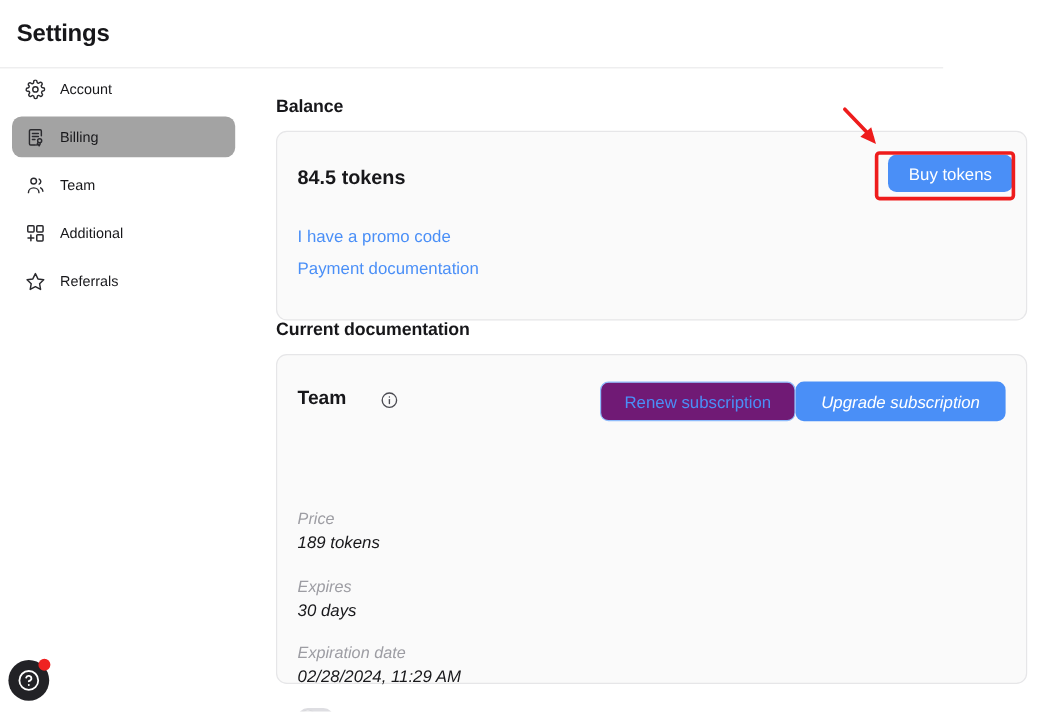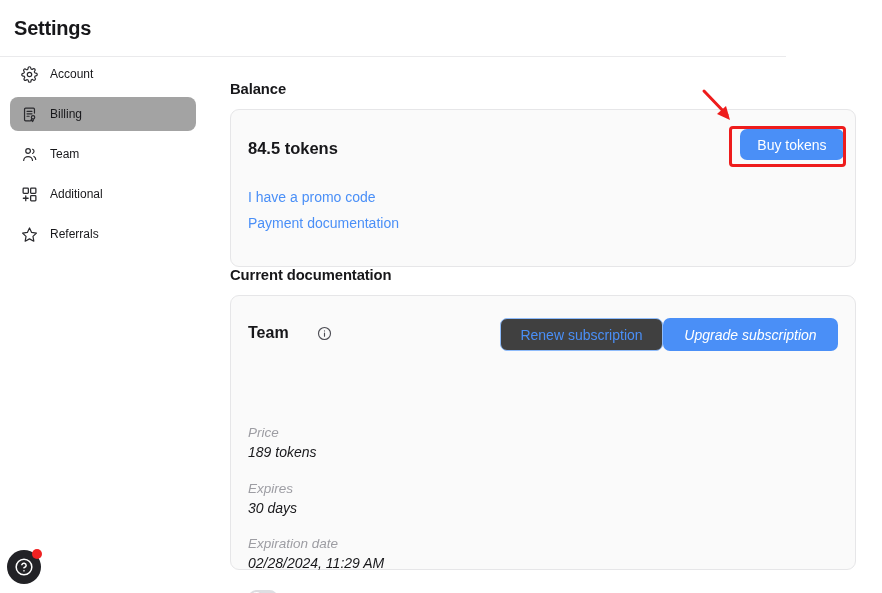--- a/index.html
+++ b/index.html
@@ -56,21 +56,21 @@
     color: #4a8ff7; font-size: 14px; text-decoration: none; cursor: pointer; display: block;
   }
   #promo-link { position: absolute; left: 17px; top: 79px; }
   #payment-doc-link { position: absolute; left: 17px; top: 105px; }
 
   .btn {
     border: none; border-radius: 7px; cursor: pointer; font-family: inherit;
     display: inline-flex; align-items: center; justify-content: center;
   }
   .btn-primary { background: #4a8ff7; color: #ffffff; }
-  .btn-outline { background: #404040; color: #4a8ff7; border: 1px solid #8fbcfb; }
+  .btn-outline { background: #701a75; color: #4a8ff7; border: 1px solid #8fbcfb; }
 
   #buy-tokens-btn {
     position: absolute; right: 11px; top: 19px;
     width: 104px; height: 31px; font-size: 14px;
   }
   
   #highlight-box {
     position: absolute; left: 729px; top: 126px;
     width: 117px; height: 41px;
     border: 3px solid #ee1c1c; border-radius: 4px;

